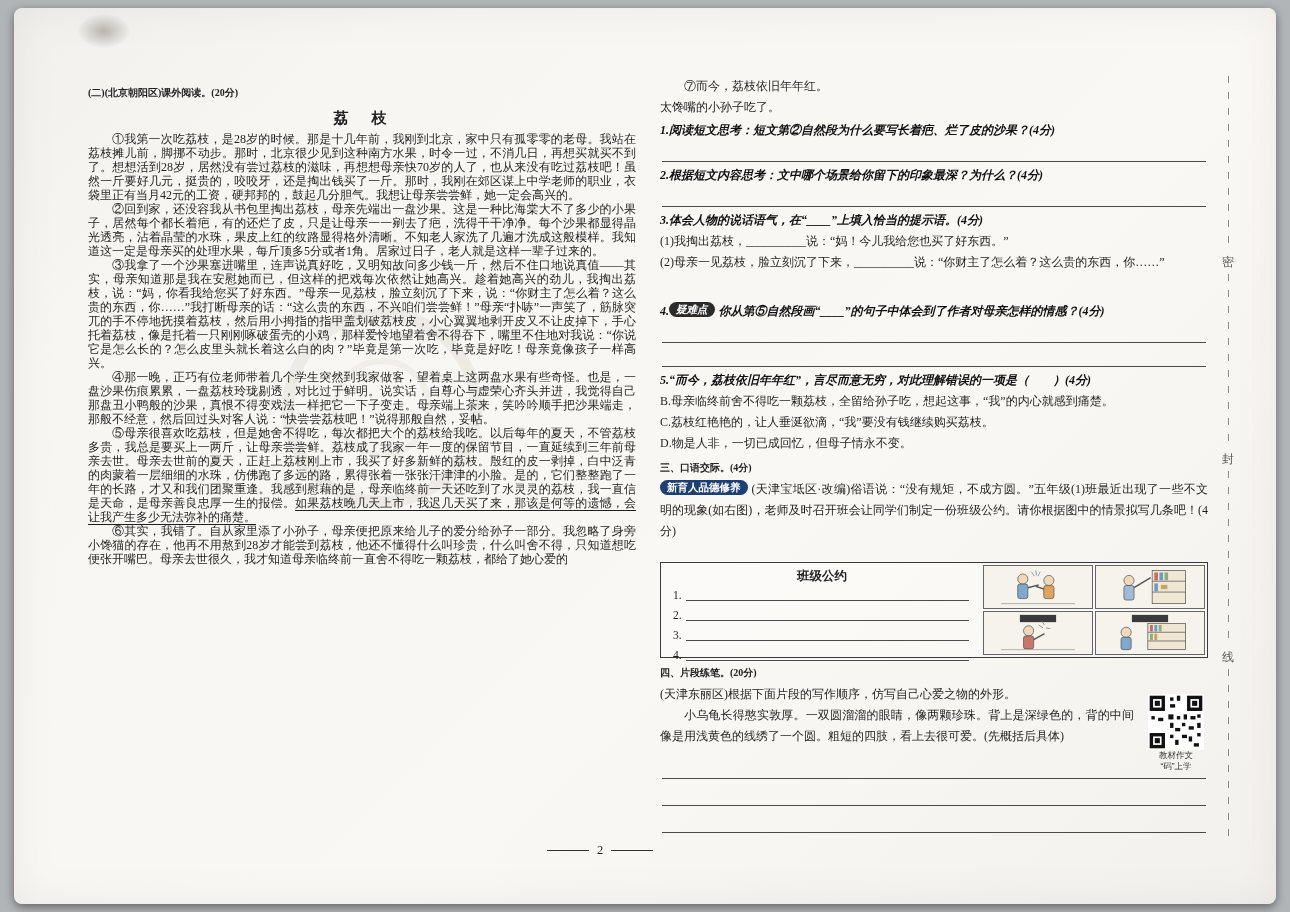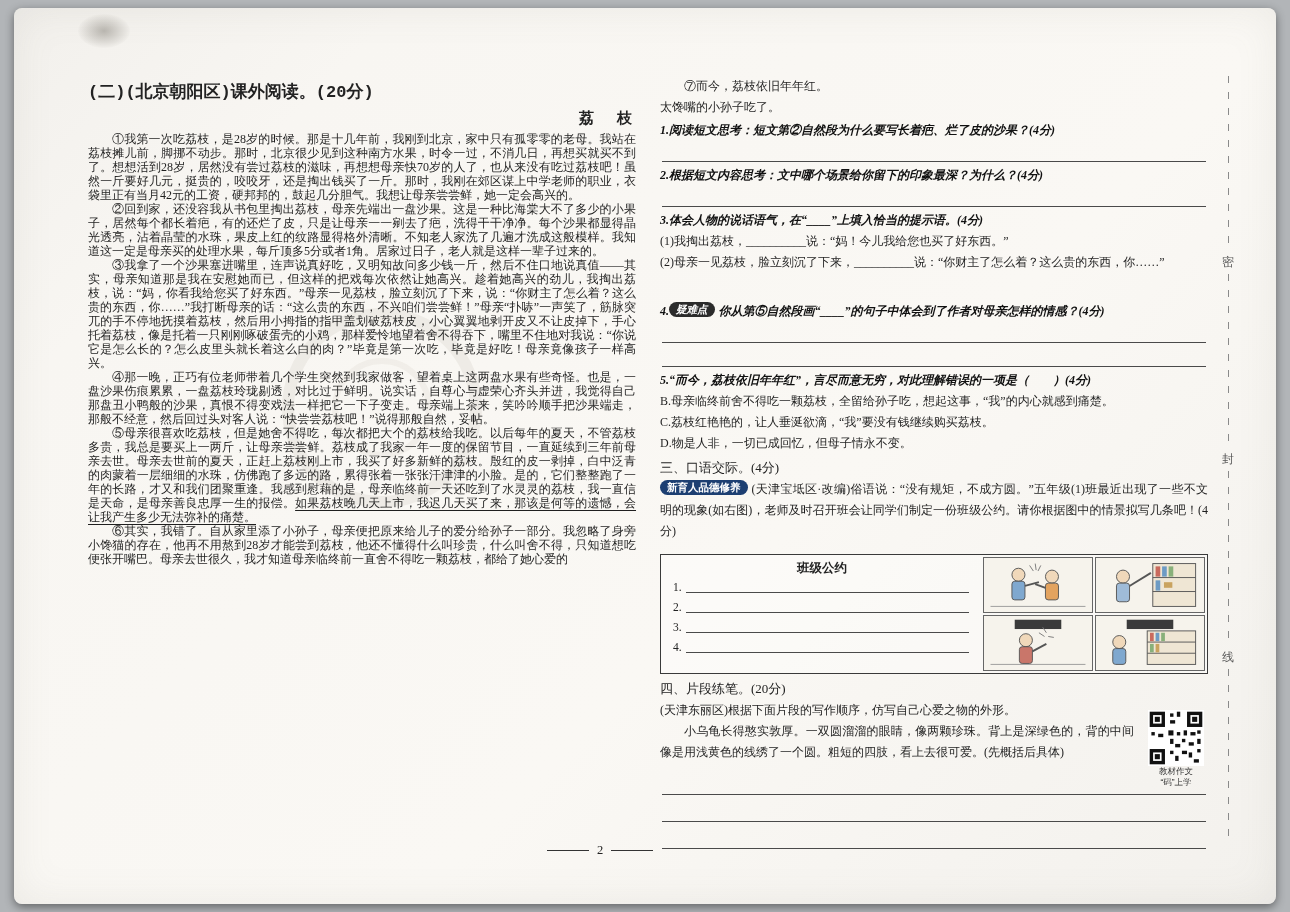--- a/index.html
+++ b/index.html
@@ -29,22 +29,22 @@
     border:12px solid rgba(150,140,118,.10); border-radius:50%;
   }
   .watermark-inner {
     position:absolute; left:318px; top:350px; width:100px; height:100px;
     border:6px solid rgba(150,140,118,.08); border-radius:50%;
   }
 
   .col-left  { position:absolute; left:74px;  top:74px; width:548px; }
   .col-right { position:absolute; left:646px; top:68px; width:548px; }
 
-  .sec-header { font-weight:bold; font-size:17px; line-height:22px;font-family:Liberation Mono, monospace; }
-  .essay-title { text-align:right; font-weight:bold; font-size:15px; line-height:24px; letter-spacing:4px; margin:2px 0 2px 0; }
+  .sec-header { font-weight:bold; font-size:10px; line-height:22px; }
+  .essay-title { text-align:center; font-weight:bold; font-size:15px; line-height:24px; letter-spacing:4px; margin:2px 0 2px 0; }
   .para {
     font-size:12px; line-height:14px; text-align:justify;
     text-indent:2em; color:#1f1f1f;
   }
   .noindent { text-indent:0; }
   .ul-sent { text-decoration:underline; text-underline-offset:3px; }
 
   
   .col-right .para, .q, .opt, .sub { font-size:12px; line-height:21px; text-align:justify; }
   .q { font-weight:bold; color:#111; margin-top:2px;font-style:italic; }
@@ -52,24 +52,24 @@
   .ansline { height:21px; border-bottom:1px solid #4a4a4a; margin:0 2px 3px 2px; }
 
   .badge {
     display:inline-block; color:#fff; font-size:10.5px; line-height:15px;
     padding:0 7px; border-radius:8px; margin-right:4px; font-weight:bold;
     vertical-align:1.5px; font-family:"Liberation Sans","DejaVu Sans",sans-serif;
   }
   .badge.dark { background:#2b2b2b;margin-top:27px; }
   .badge.navy { background:#1d3f72; }
 
-  .sec-title { font-weight:normal; font-size:13px; line-height:22px; margin-top:3px; }
+  .sec-title { font-weight:bold; font-size:10px; line-height:22px; margin-top:3px; }
 
   .pact-box {
-    display:flex; border:1.3px solid #3a3a3a; height:120px; margin:12px 0 4px 0;
+    display:flex; border:1.3px solid #3a3a3a; height:96px; margin:20px 0 4px 0;
     background:rgba(255,255,255,.35);
   }
   .pact-left { flex:1; padding:4px 10px 4px 12px; }
   .pact-title { text-align:center; font-weight:bold; font-size:12.5px; line-height:18px; }
   .pact-line { display:flex; align-items:flex-end; font-size:11.5px; line-height:20px; }
   .pact-line .fill { flex:1; border-bottom:1px solid #4a4a4a; margin:0 2px 4px 4px; }
   .pact-comics {
     width:226px; display:grid; grid-template-columns:1fr 1fr; grid-template-rows:1fr 1fr;
     padding:2px; gap:2px;
   }

